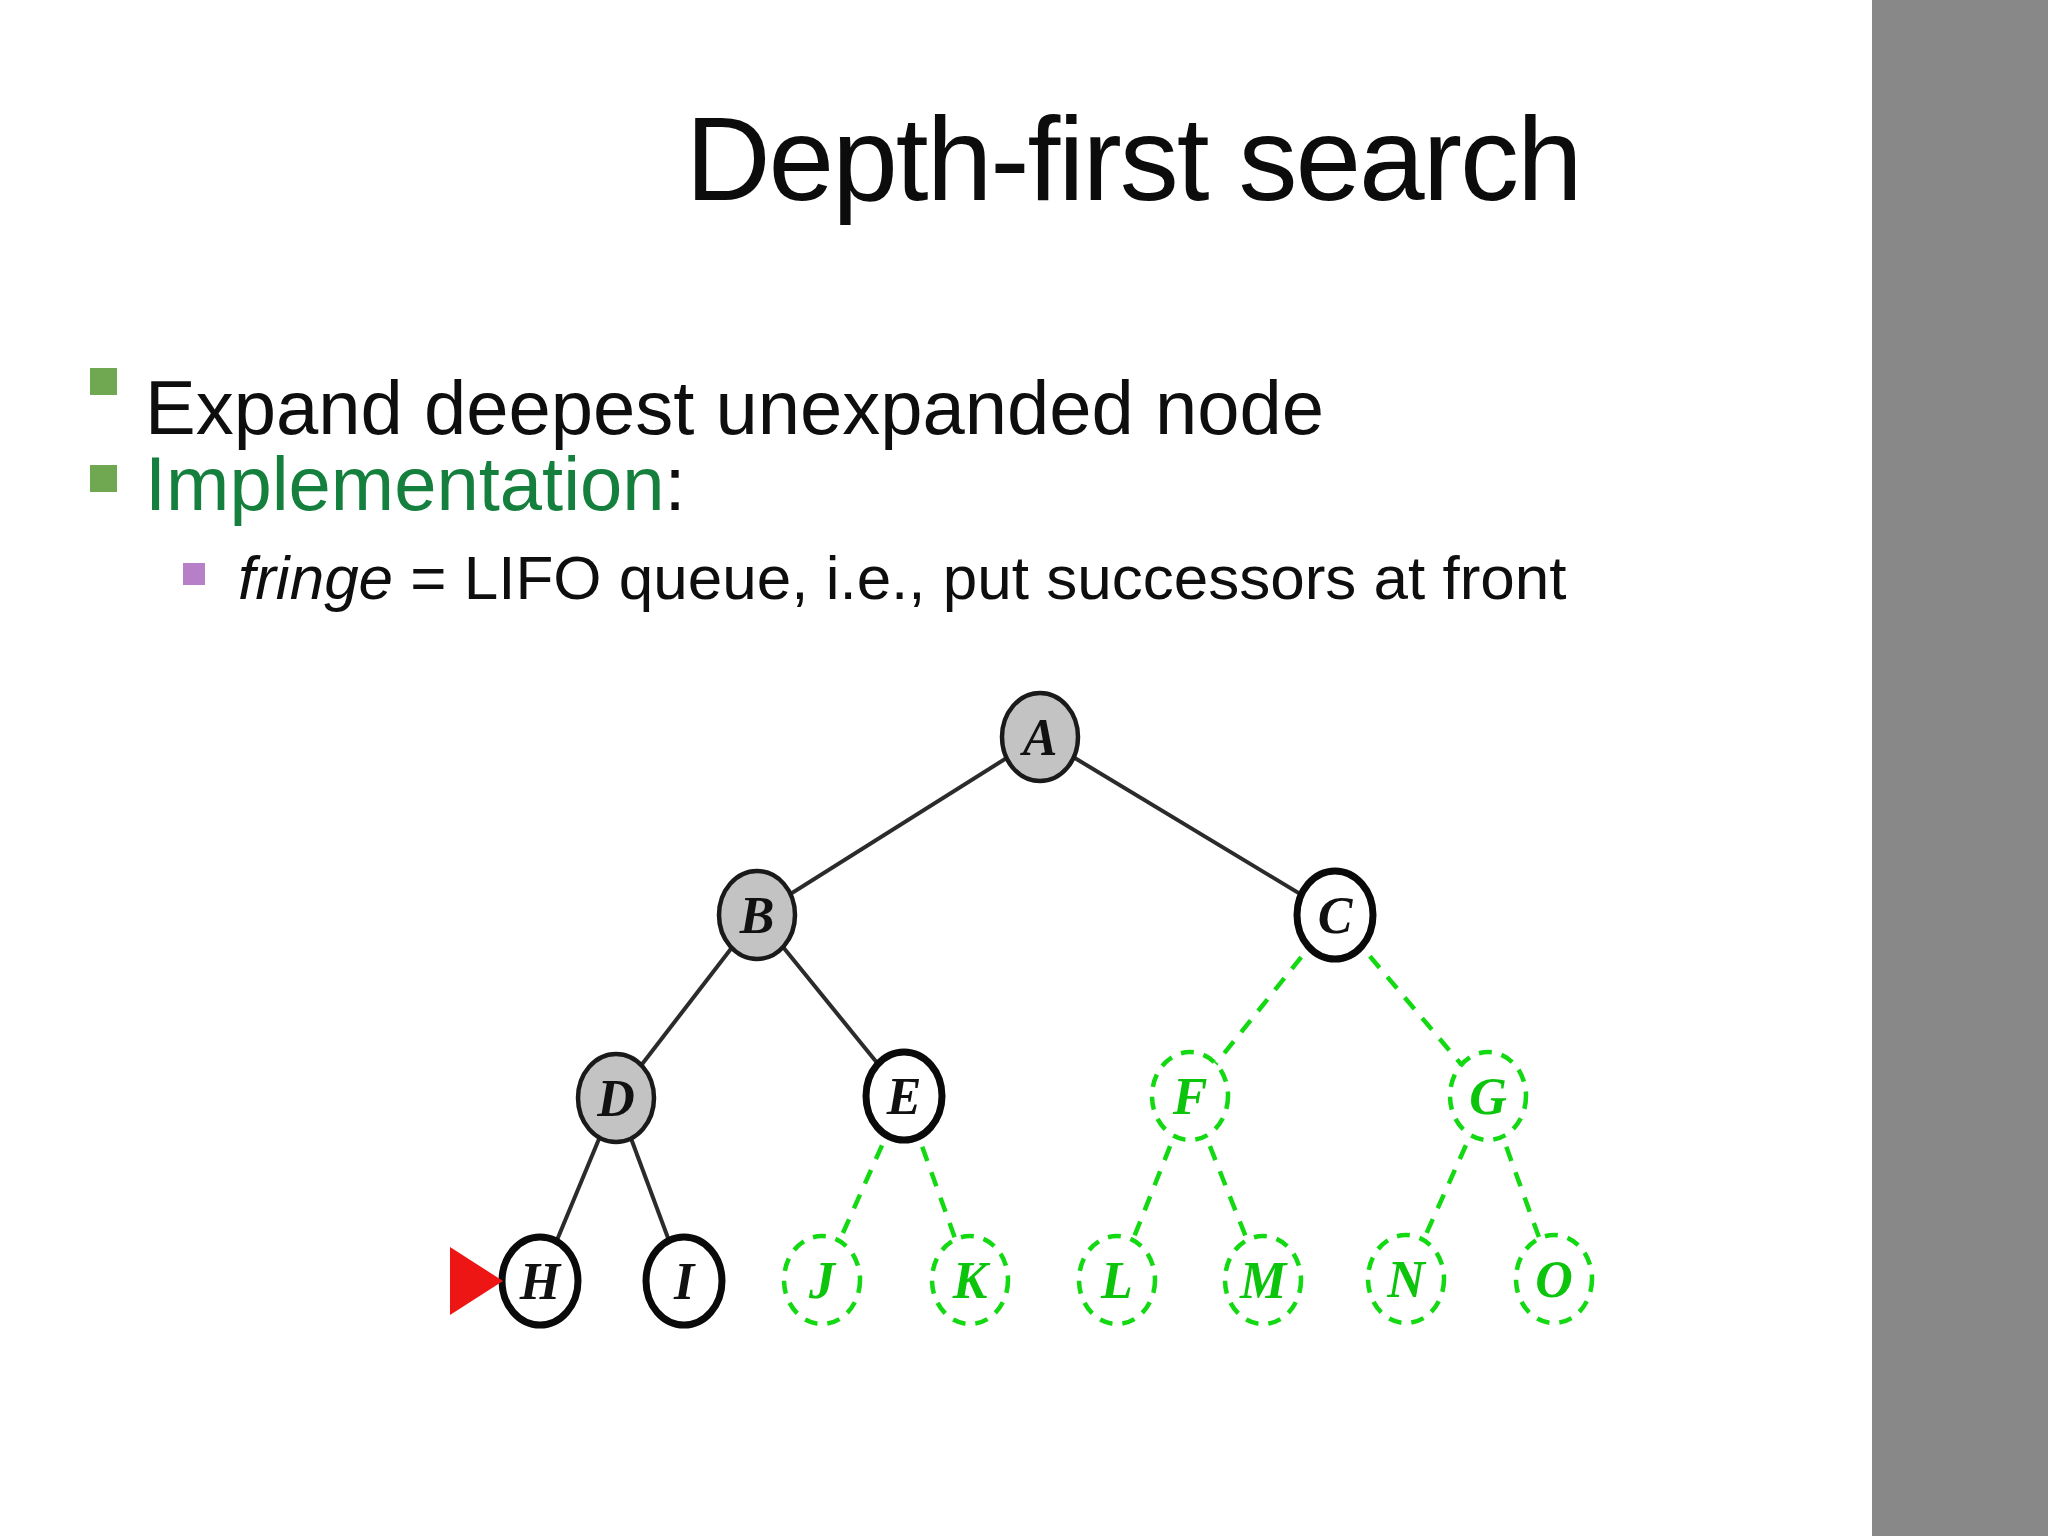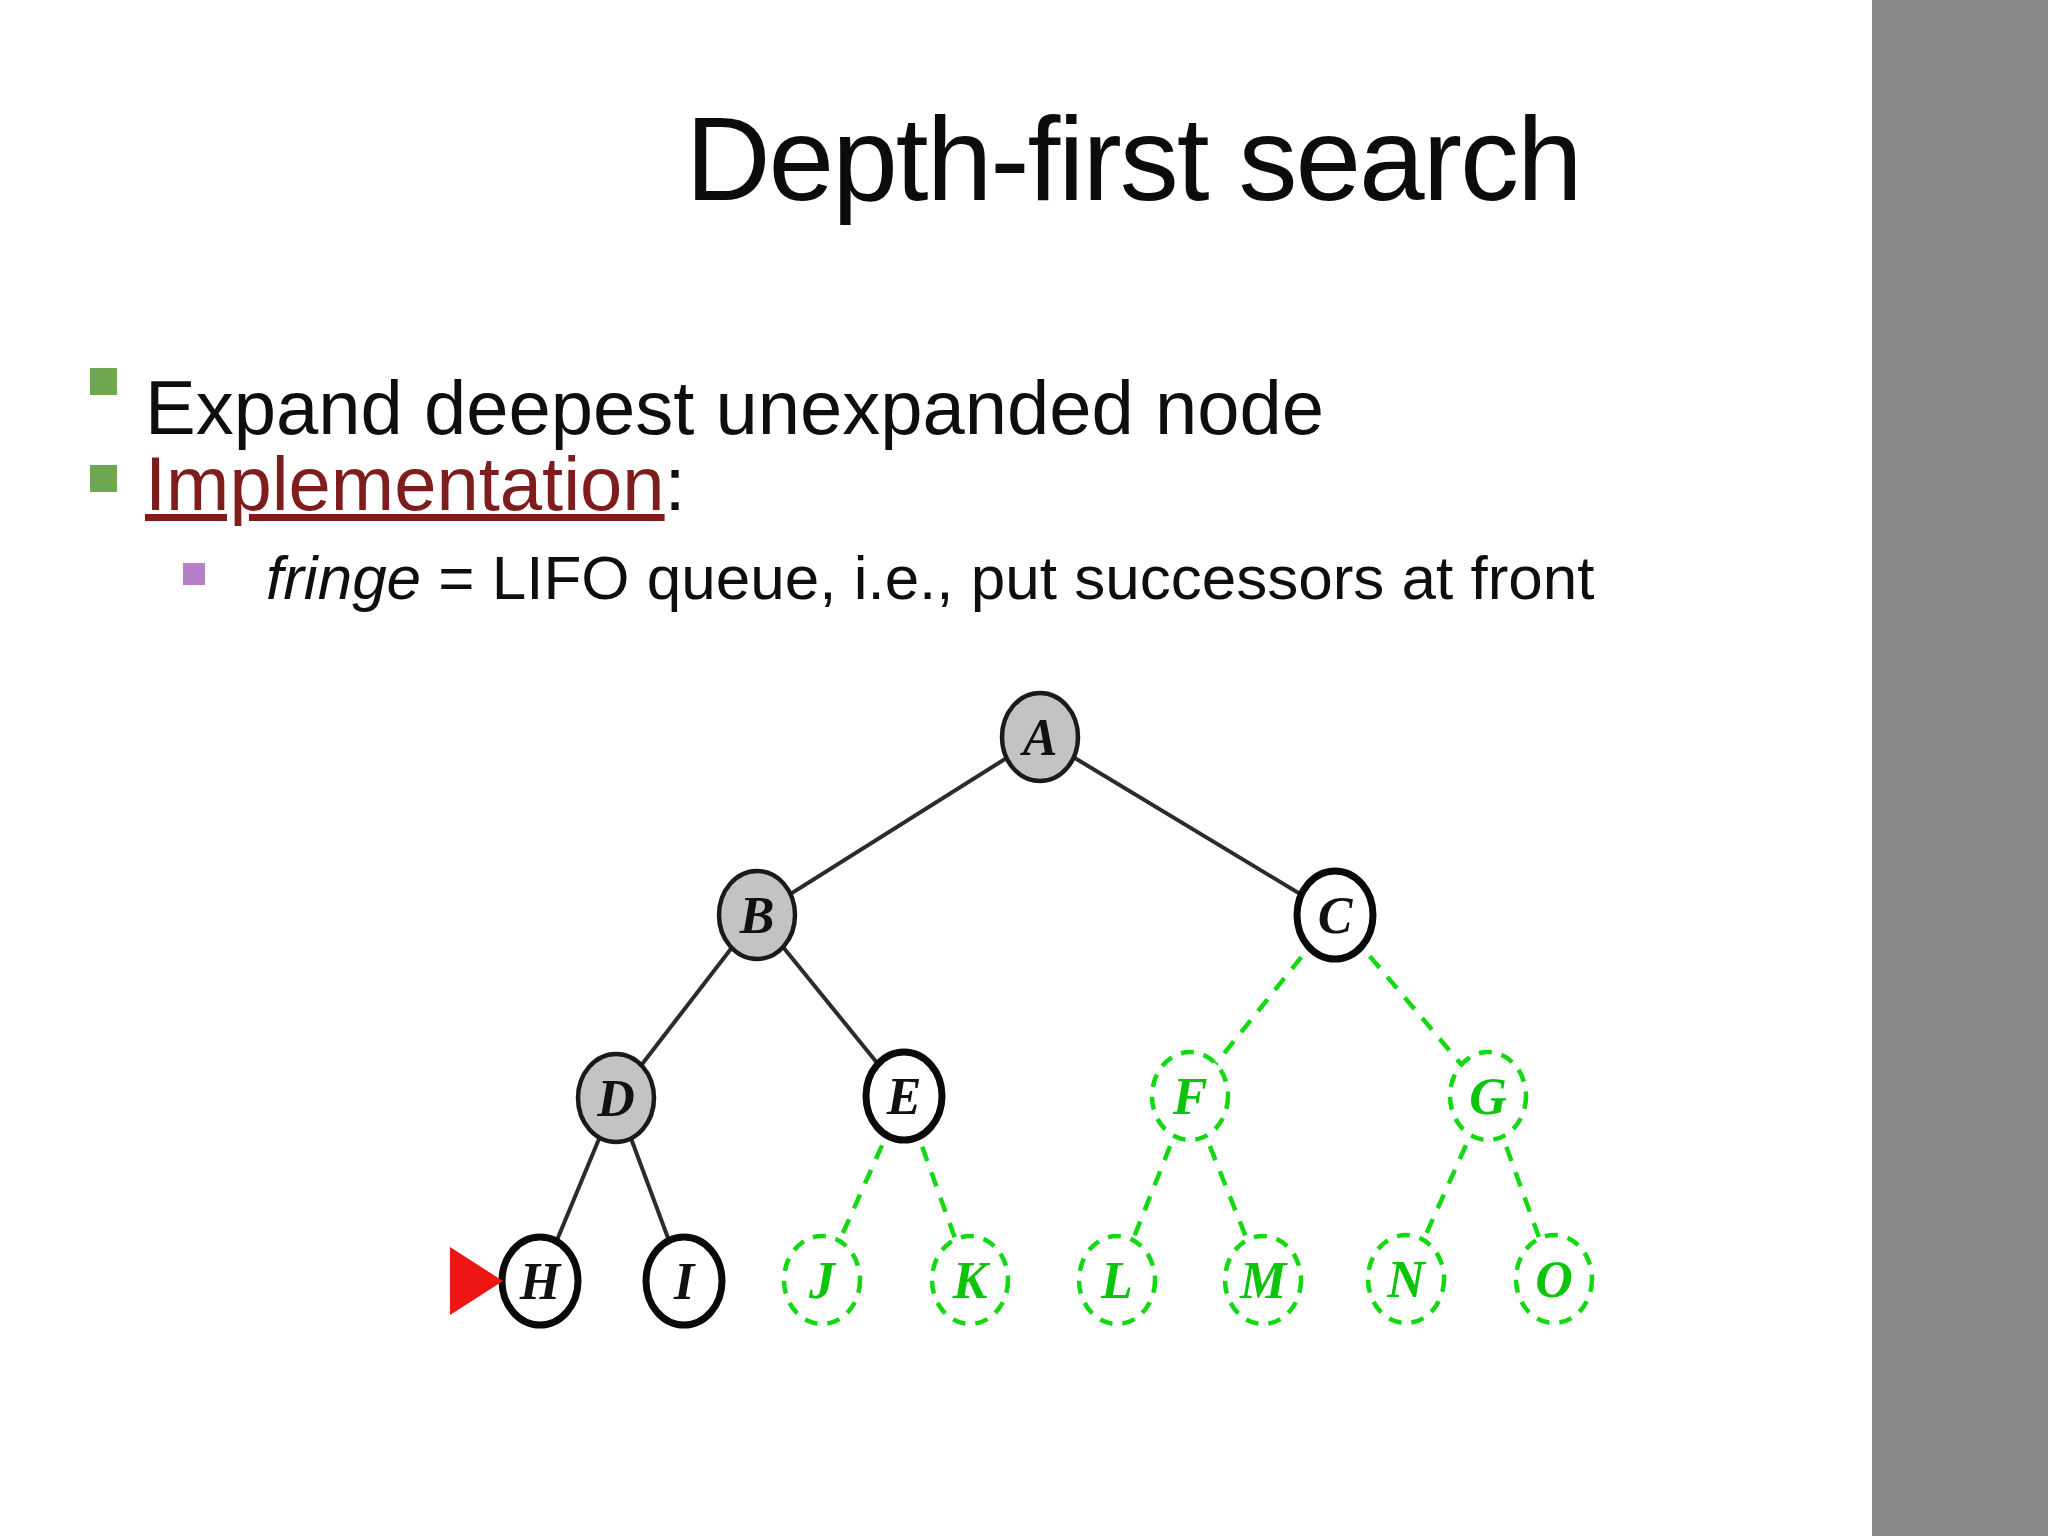--- a/index.html
+++ b/index.html
@@ -28,22 +28,22 @@
   .sq3{left:183px;top:563px;width:22px;height:22px;background:#b77fc8;}
   .bline{
     position:absolute;
     line-height:1.15;
     white-space:nowrap;
     color:#0e0e0e;
   }
   .line1{left:145px;top:343px;font-size:76px;margin-top:21px;}
   .line2{left:145px;top:440px;font-size:76px;}
   .line3{left:238px;top:542px;font-size:62px;}
-  .impl{color:#7f1d1d;text-decoration:underline;}
-  .ital{font-style:italic;margin-left:28px;}
+  .impl{color:#15803d;}
+  .ital{font-style:italic;}
   .diagram{position:absolute;left:0;top:0;width:2048px;height:1536px;pointer-events:none;}
   .diagram svg{position:absolute;left:0;top:0;}
   .node-label{
     font-family:"Liberation Serif", serif;
     font-style:italic;
     font-weight:bold;
     font-size:52px;
   }
 </style>
 </head>

